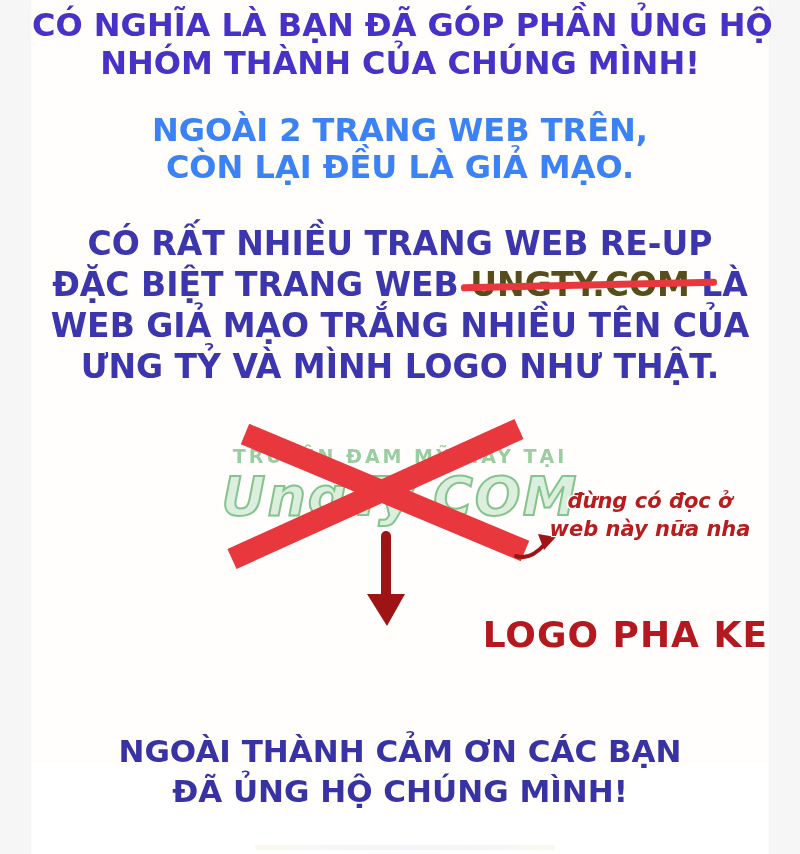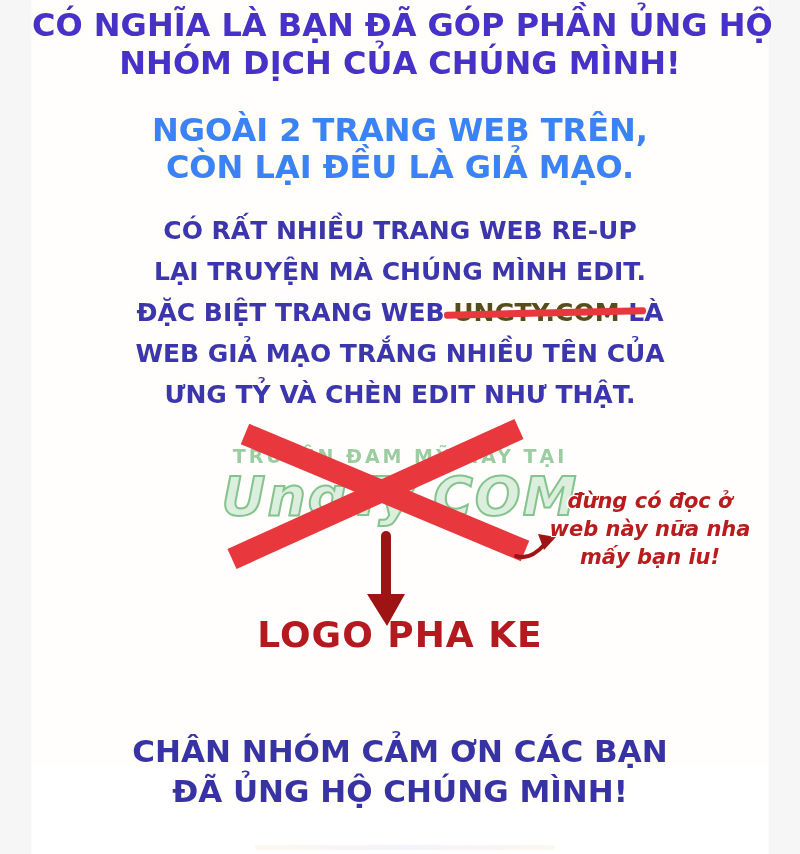--- a/index.html
+++ b/index.html
@@ -19,21 +19,21 @@
   .tblock {
     position:absolute; left:32px; right:32px;
     text-align:center; font-weight:bold; white-space:nowrap;
   }
   .line { display:block; }
 
   .intro   { top:6px;   font-size:32px; line-height:38px; color:#4632c8;
              text-shadow:0 0 7px rgba(255,248,216,0.55); }
   .warning { top:112px; font-size:32px; line-height:37px; color:#3b82f6;
              text-shadow:0 0 7px rgba(255,246,205,0.7); }
-  .details { top:210px; font-size:25px; line-height:41px; color:#3b36ad;
+  .details { top:223px; font-size:33px; line-height:41px; color:#3b36ad;
              text-shadow:0 0 7px rgba(255,248,216,0.55); }
 
   .site-struck {
     position:relative; color:#564d1e; display:inline-block;
   }
   .site-struck::after {
     content:""; position:absolute; left:-9px; right:-27px; top:50%; height:7px;
     background:#e8383d; border-radius:3px;
     transform:translateY(-50%) rotate(-1.3deg);
   }
@@ -53,21 +53,21 @@
   .side-note {
     position:absolute; left:528px; top:487px; width:244px;
     text-align:center; font-weight:bold; font-style:italic;
     font-size:21px; line-height:28px; color:#b91c1c; white-space:nowrap;
     text-shadow:
       -1px -1px 0 #fff, 1px -1px 0 #fff, -1px 1px 0 #fff, 1px 1px 0 #fff,
       0 0 4px rgba(255,255,255,0.9);
   }
 
   .caption {
-    top:615px; font-size:36px; line-height:40px; color:#b3191e; letter-spacing:1px;
+    top:615px; font-size:36px; line-height:40px; color:#b3191e; letter-spacing:1px;text-align:right;
   }
 
   .footer { top:731px; font-size:31px; line-height:40px; color:#3733a5;
             text-shadow:0 0 7px rgba(255,248,216,0.55); }
 
   .artifact {
     position:absolute; left:255px; top:845px; width:300px; height:5px;
     background:linear-gradient(90deg, rgba(230,200,120,0.25), rgba(170,140,220,0.22), rgba(230,190,120,0.25));
     border-radius:2px; opacity:0.5;
   }
@@ -75,62 +75,60 @@
 </head>
 <body>
 
 <div class="page">
 
   <div class="gutter"></div>
   <div class="gutter right"></div>
 
   <div class="tblock intro">
     <span class="line">CÓ NGHĨA LÀ BẠN ĐÃ GÓP PHẦN ỦNG HỘ</span>
-    <span class="line">NHÓM DỊCH CỦA CHÚNG MÌNH!</span>
+    <span class="line">NHÓM THÀNH CỦA CHÚNG MÌNH!</span>
   </div>
 
   <div class="tblock warning">
     <span class="line">NGOÀI 2 TRANG WEB TRÊN,</span>
     <span class="line">CÒN LẠI ĐỀU LÀ GIẢ MẠO.</span>
   </div>
 
   <div class="tblock details">
     <span class="line">CÓ RẤT NHIỀU TRANG WEB RE-UP</span>
-    <span class="line">LẠI TRUYỆN MÀ CHÚNG MÌNH EDIT.</span>
     <span class="line"><span>ĐẶC BIỆT TRANG WEB </span><span class="site-struck">UNGTY.COM</span><span> LÀ</span></span>
     <span class="line">WEB GIẢ MẠO TRẮNG NHIỀU TÊN CỦA</span>
-    <span class="line">ƯNG TỶ VÀ CHÈN EDIT NHƯ THẬT.</span>
+    <span class="line">ƯNG TỶ VÀ MÌNH LOGO NHƯ THẬT.</span>
   </div>
 
   <div class="tblock logo-tagline">TRUYỆN ĐAM MỸ HAY TẠI</div>
   <div class="tblock logo-name">UngTy.COM</div>
 
   <svg class="overlay" style="left:213px; top:412px;" width="336" height="168" viewBox="0 0 336 168">
     <line x1="32" y1="22" x2="312" y2="139" stroke="#e8383d" stroke-width="22" stroke-linecap="butt"></line>
     <line x1="306" y1="17" x2="19" y2="147" stroke="#e8383d" stroke-width="22" stroke-linecap="butt"></line>
   </svg>
 
   <svg class="overlay" style="left:512px; top:528px;" width="50" height="38" viewBox="0 0 50 38">
     <path d="M4,28 Q18,33 33,16" fill="none" stroke="#9e1414" stroke-width="4" stroke-linecap="round"></path>
     <polygon points="26,6 44,9 32,22" fill="#9e1414"></polygon>
   </svg>
 
   <div class="side-note">
     <span class="line">đừng có đọc ở</span>
     <span class="line">web này nữa nha</span>
-    <span class="line">mấy bạn iu!</span>
   </div>
 
   <svg class="overlay" style="left:358px; top:530px;" width="58" height="100" viewBox="0 0 58 100">
     <path d="M28,6 L28,70" fill="none" stroke="#9e1414" stroke-width="10" stroke-linecap="round"></path>
     <polygon points="9,64 47,64 29,96" fill="#9e1414"></polygon>
   </svg>
 
   <div class="tblock caption">LOGO PHA KE</div>
 
   <div class="tblock footer">
-    <span class="line">CHÂN NHÓM CẢM ƠN CÁC BẠN</span>
+    <span class="line">NGOÀI THÀNH CẢM ƠN CÁC BẠN</span>
     <span class="line">ĐÃ ỦNG HỘ CHÚNG MÌNH!</span>
   </div>
 
   <div class="artifact"></div>
 
 </div>
 
 </body></html>

